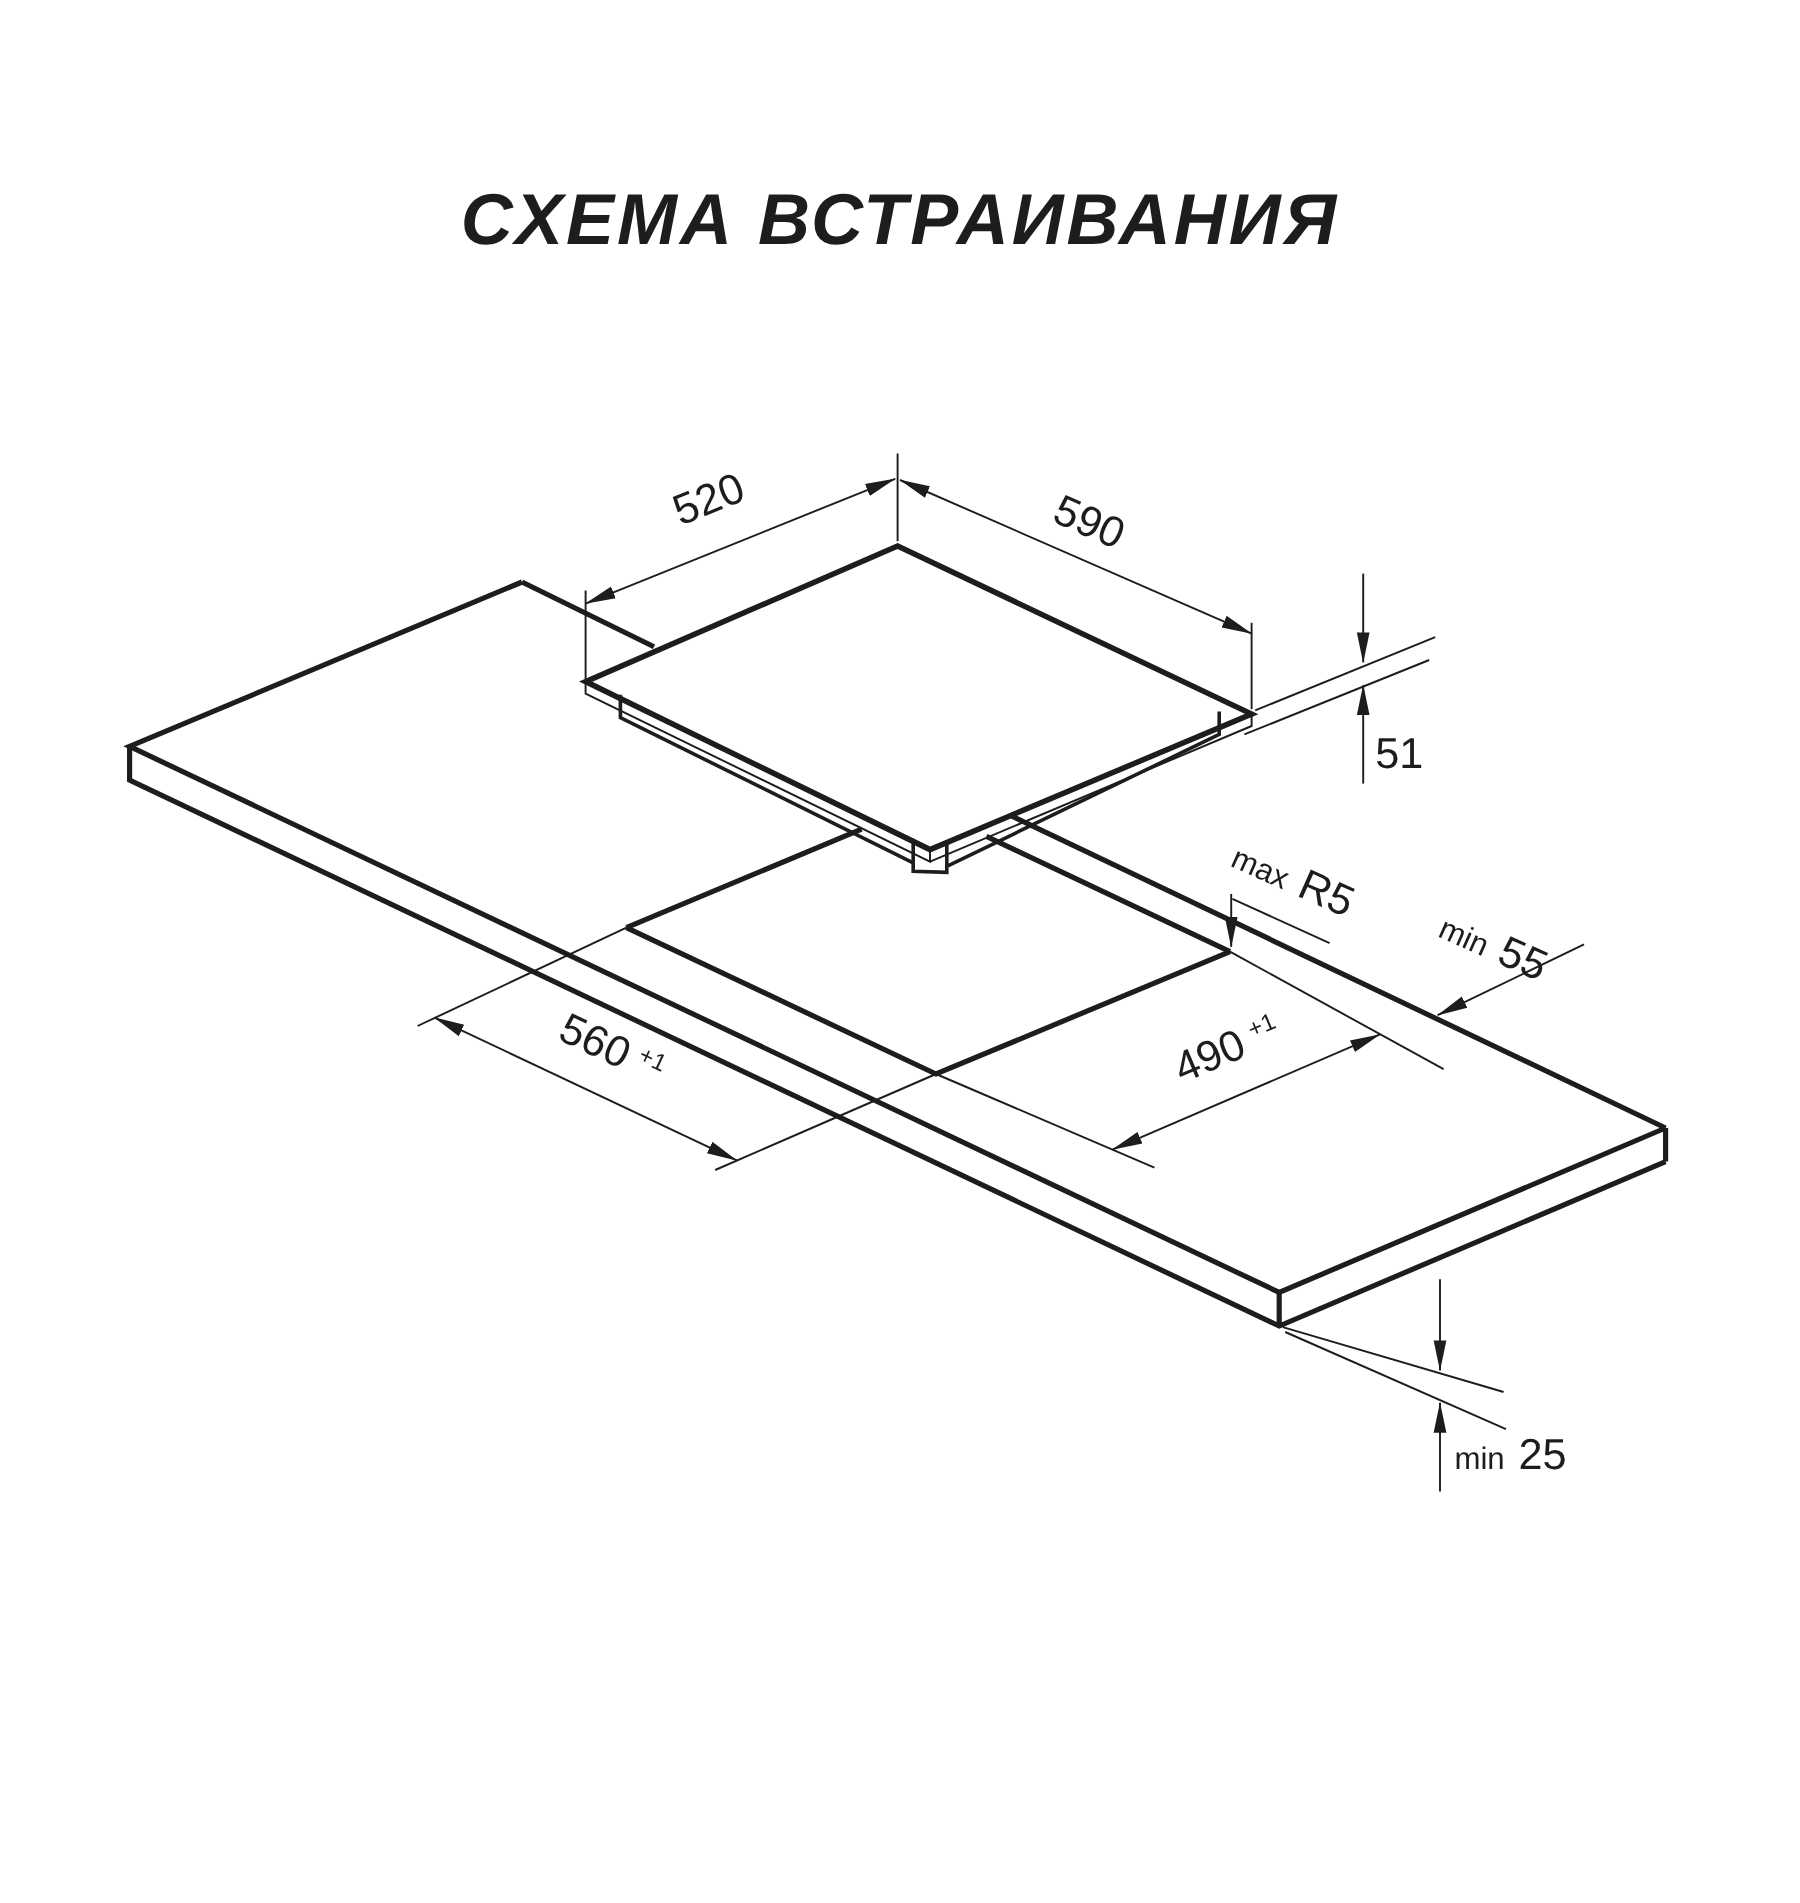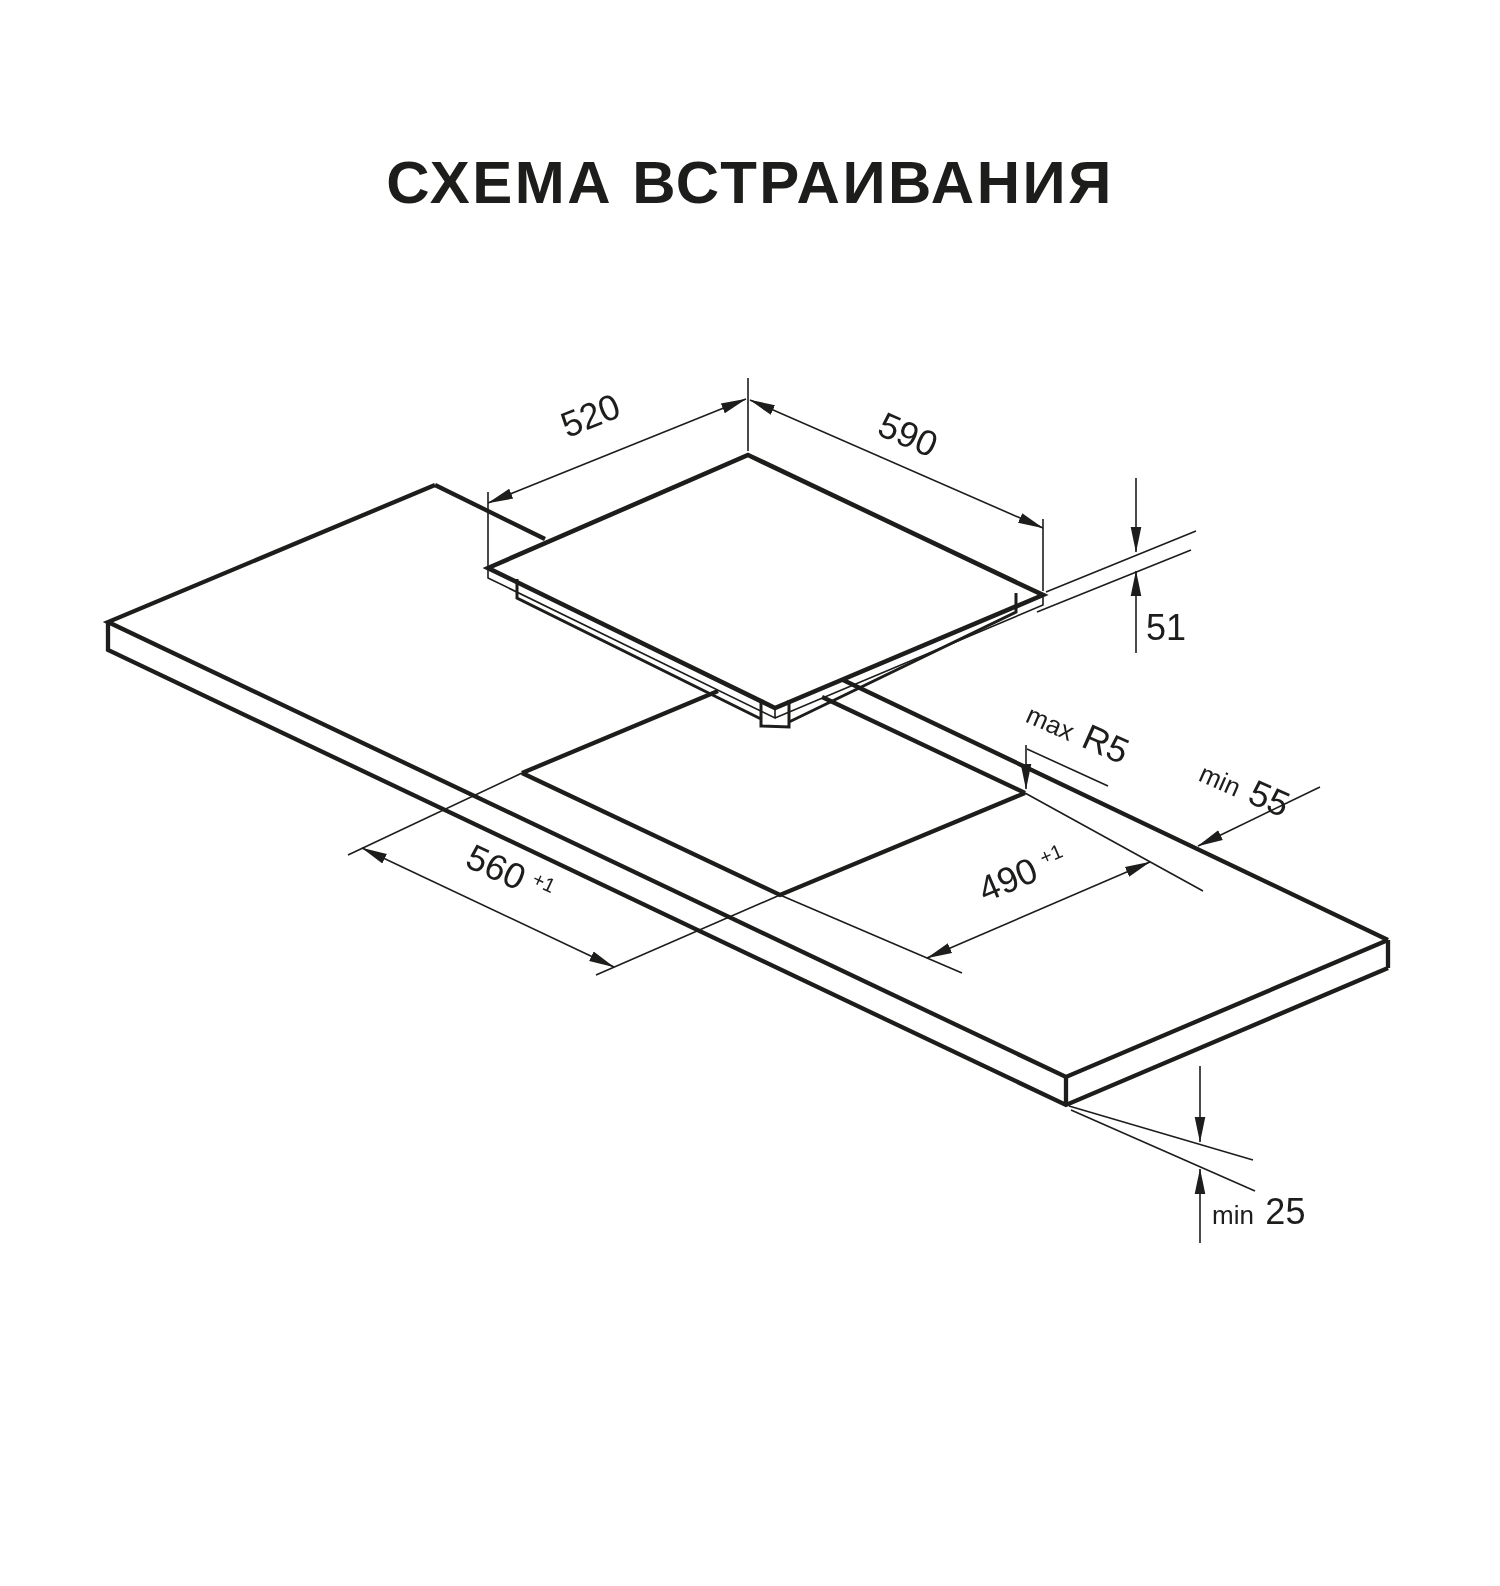--- a/index.html
+++ b/index.html
@@ -12,20 +12,21 @@
   }
   .title{
     position:absolute;
     top:148px;left:0;width:100%;
     text-align:center;
     font-size:60px;
     font-weight:800;
     letter-spacing:2.5px;
     color:#1d1d1b;
     white-space:nowrap;
+    font-style:italic;
   }
   svg.diagram{position:absolute;left:0;top:0;}
   .thick{stroke:#1d1d1b;stroke-width:4.3;fill:none;stroke-linejoin:miter;stroke-linecap:butt;}
   .hobline{stroke:#1d1d1b;stroke-width:4.6;fill:none;stroke-linejoin:miter;}
   .mid{stroke:#1d1d1b;stroke-width:3;fill:none;stroke-linejoin:miter;}
   .thin{stroke:#1d1d1b;stroke-width:1.6;fill:none;}
   text{fill:#1d1d1b;font-family:"Liberation Sans","DejaVu Sans",sans-serif;}
   .dimnum{font-size:36px;}
   .dimsmall{font-size:26px;}
   .sup{font-size:20px;}

